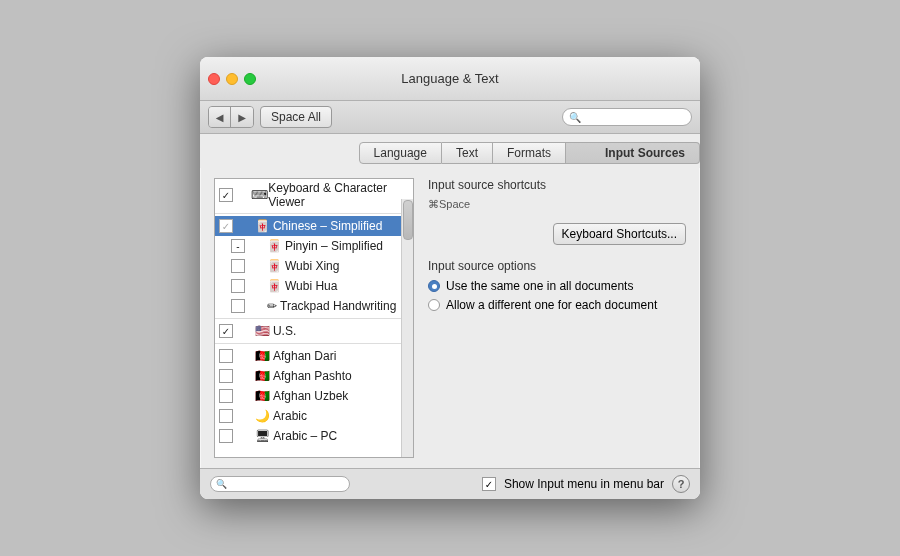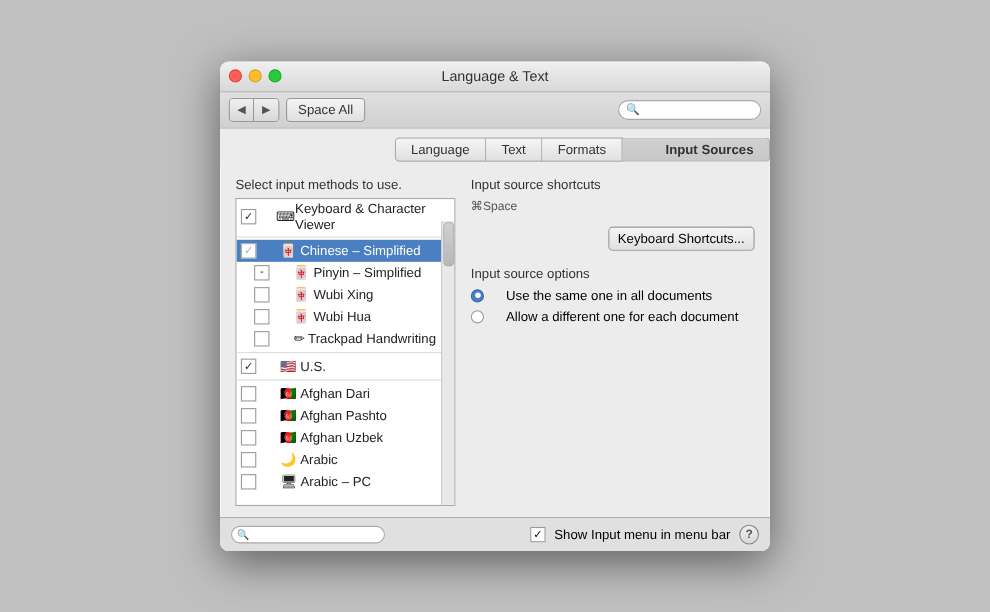--- a/index.html
+++ b/index.html
@@ -15,21 +15,21 @@
     }
     .window {
       width: 500px;
       background: #ececec;
       border-radius: 8px;
       box-shadow: 0 10px 40px rgba(0,0,0,0.5), inset 0 0 0 1px rgba(255,255,255,0.6);
       overflow: hidden;
     }
     .titlebar {
       background: linear-gradient(to bottom, #f0f0f0, #d8d8d8);
-      height: 28px;
+      height: 44px;
       display: flex;
       align-items: center;
       justify-content: center;
       border-bottom: 1px solid #b0b0b0;
       position: relative;
       text-align: center;
     }
     .traffic-lights {
       position: absolute;
       left: 8px;
@@ -196,21 +196,21 @@
       width: 100%;
       padding: 3px 8px;
       background: linear-gradient(to bottom, #f5f5f5, #e0e0e0);
       border: 1px solid #999;
       border-radius: 4px;
       font-size: 12px;
       cursor: pointer;
       text-align: right;
     }
     .options-section { margin-top: 14px; }
-    .radio-row { display: flex; align-items: center; gap: 20px; margin-bottom: 5px; }
+    .radio-row { display: flex; align-items: center; gap: 6px; margin-bottom: 5px; }
     .radio-btn {
       width: 12px; height: 12px; border-radius: 50%;
       border: 1px solid #999; background: white;
       display: inline-flex; align-items: center; justify-content: center;
       flex-shrink: 0;
     }
     .radio-btn.selected { background: #4a7fc1; border-color: #3a6aaa; }
     .radio-btn.selected::after { content: ''; width: 5px; height: 5px; background: white; border-radius: 50%; }
     .bottom-bar {
       background: #e0e0e0;
@@ -284,21 +284,20 @@
   <div class="tabs-bar">
     <div class="tab">Language</div>
     <div class="tab">Text</div>
     <div class="tab">Formats</div>
     <div class="tab active">Input Sources</div>
   </div>
 
   <div class="content">
 
     <div class="left-panel">
-      <div class="select-label">Select input methods to use.</div>
       <div class="list-container">
         <div class="list-body">
 
           <div class="list-item">
             <span class="col-on" style="display:flex;align-items:center;">
               <span class="cb checked"></span>
             </span>
             <span>⌨</span>
             <span style="margin-left:0">Keyboard &amp; Character Viewer</span>
           </div>

